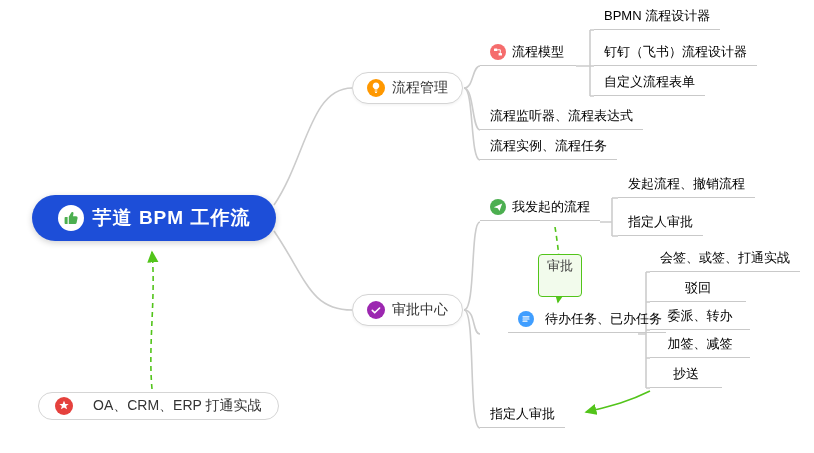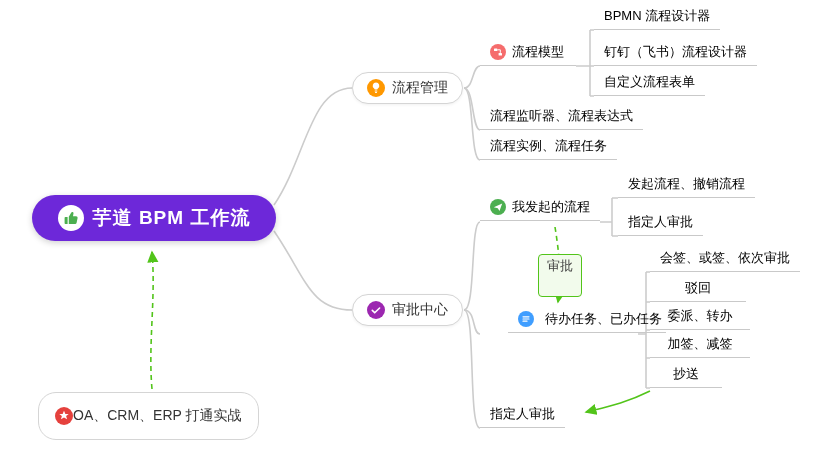--- a/index.html
+++ b/index.html
@@ -4,41 +4,41 @@
 <style>
   html,body { margin:0; padding:0; background:#fff; }
   .canvas {
     position:relative; width:814px; height:453px; background:#ffffff;
     font-family:"Liberation Sans","DejaVu Sans",sans-serif; overflow:hidden;
   }
   .svg-layer { position:absolute; left:0; top:0; pointer-events:none; }
 
   .root-node {
     position:absolute; left:32px; top:195px; width:244px; height:46px;
-    background:#6d28d9; border-radius:23px; display:flex; align-items:center;
+    background:#1d4ed8; border-radius:23px; display:flex; align-items:center;
     justify-content:center; gap:9px; color:#fff; font-size:19px; font-weight:bold;
     box-shadow:0 2px 6px rgba(0,0,0,.18); z-index:2; letter-spacing:1px;
   }
   .branch-node {
     position:absolute; height:32px; background:#fff; border:1px solid #d5d5d5;
     border-radius:16px; display:flex; align-items:center; gap:7px; padding:0 14px;
     font-size:14px; color:#333; box-shadow:0 1px 3px rgba(0,0,0,.06);
     box-sizing:border-box; z-index:2; white-space:nowrap;justify-content:flex-end;
   }
   .leaf {
     position:absolute; display:flex; align-items:center; gap:6px;
     padding:3px 10px 5px; font-size:13px; line-height:16px; color:#000000;
     border-bottom:1px solid #c9c9c9; white-space:nowrap; box-sizing:border-box;
     z-index:2;
   }
   .leaf.center { justify-content:center; }
   .practice-node {
-    position:absolute; left:38px; top:392px; height:48px; background:#fff;
+    position:absolute; left:38px; top:392px; height:28px; background:#fff;
     border:1px solid #d5d5d5; border-radius:18px; display:flex; align-items:center;
-    gap:0; padding:0 16px; font-size:14px; color:#333; box-sizing:border-box;
+    gap:20px; padding:0 16px; font-size:14px; color:#333; box-sizing:border-box;
     z-index:2; white-space:nowrap;
   }
   .approve-tag {
     position:absolute; left:538px; top:254px; padding:2px 8px 21px;
     border:1px solid #52c41a; background:#f2fbec; color:#404040; font-size:13px;
     border-radius:4px; z-index:3;
   }
   .icon { display:inline-flex; flex:0 0 auto; }
 </style>
 </head>
@@ -154,21 +154,21 @@
     <span class="icon">
       <svg width="16" height="16" viewBox="0 0 16 16">
         <circle cx="8" cy="8" r="8" fill="#409eff"></circle>
         <path d="M5 5.8h6M5 8h6M5 10.2h4" stroke="#fff" stroke-width="1.2" stroke-linecap="round" fill="none"></path>
       </svg>
     </span>
     <span>待办任务、已办任务</span>
   </div>
 
   <div class="leaf" style="left:650px; top:247px;">
-    <span>会签、或签、依次审批</span>
+    <span>会签、或签、打通实战</span>
   </div>
   <div class="leaf center" style="left:650px; top:277px; width:96px;">
     <span>驳回</span>
   </div>
   <div class="leaf center" style="left:650px; top:305px; width:100px;">
     <span>委派、转办</span>
   </div>
   <div class="leaf center" style="left:650px; top:333px; width:100px;">
     <span>加签、减签</span>
   </div>

